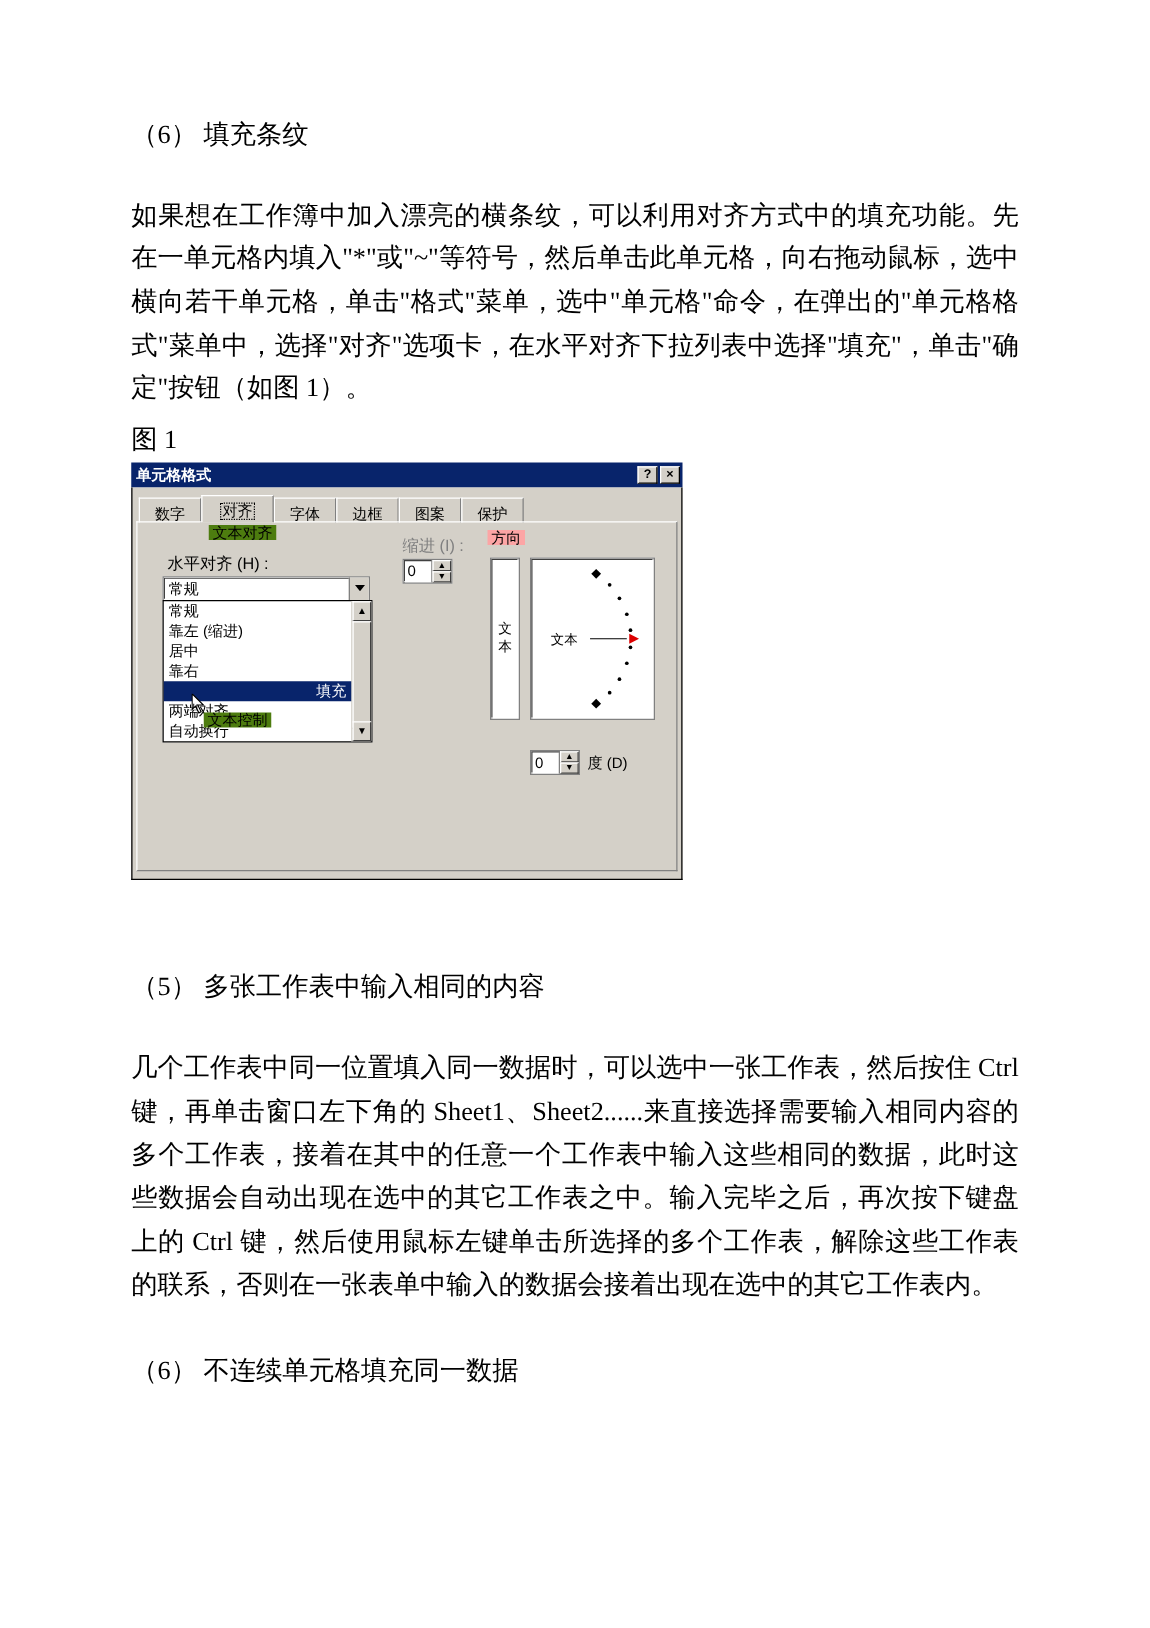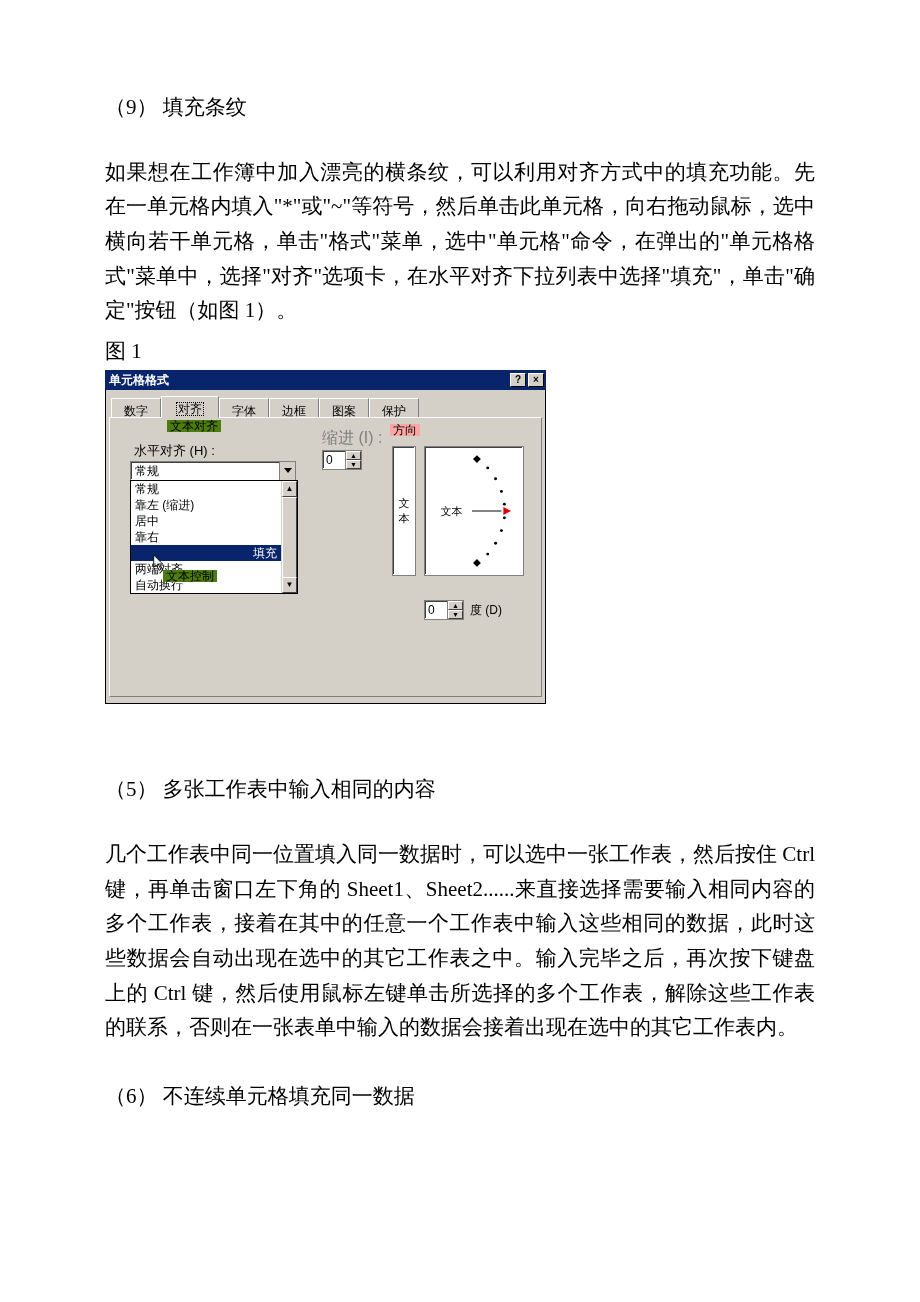--- a/index.html
+++ b/index.html
@@ -139,21 +139,21 @@
 .scrollbar .sbtn.down{ position:absolute; bottom:0; left:0; right:0; }
 .ddlist { list-style: none; margin-right: 16px; }
 .ddlist li { padding: 2px 4px; font-size: 12px; position: relative; }
 .ddlist li.selected { background: #08246b; color: #fff; text-align: right; }
 .cursor {
   position: absolute; left: 22px; top: 10px;
   pointer-events: none;
 }
 .cursor svg { width: 14px; height: 18px; }
 .indent-wrap { position: absolute; left: 212px; top: 12px; }
-.indent-label { font-size: 16px; color: #808080; margin-bottom: 4px; }
+.indent-label { font-size: 13px; color: #808080; margin-bottom: 4px; }
 .spinner {
   display: inline-flex; height: 20px;
   border: 1px solid #808080;
   box-shadow: inset -1px -1px 0 #fff, inset 1px 1px 0 #404040;
   background:#fff;
 }
 .spinner .sval{ width: 22px; padding:3px; }
 .spinner .sbtns{ width:16px; display:flex; flex-direction:column; border-left:1px solid #808080;}
 .spinner .sbtns div{ flex:1; background:#d4d0c8; border:1px solid #fff; border-right-color:#404040; border-bottom-color:#404040; display:flex; align-items:center; justify-content:center; font-size:7px;}
 .text-ctrl-label { position: absolute; left: 6px; top: 152px; }
@@ -192,21 +192,21 @@
   letter-spacing:1px;
   pointer-events:none;
   font-weight:400;
   white-space:nowrap;
 }
 .gap { height: 28px; }
 </style>
 </head>
 <body>
 
-<p class="section-title">（9） 填充条纹</p>
+<p class="section-title">（6） 填充条纹</p>
 <p class="para">如果想在工作簿中加入漂亮的横条纹，可以利用对齐方式中的填充功能。先在一单元格内填入"*"或"~"等符号，然后单击此单元格，向右拖动鼠标，选中横向若干单元格，单击"格式"菜单，选中"单元格"命令，在弹出的"单元格格式"菜单中，选择"对齐"选项卡，在水平对齐下拉列表中选择"填充"，单击"确定"按钮（如图 1）。</p>
 <p class="fig-label">图 1</p>
 
 <div class="dialog-wrap">
   <div class="dialog">
     <div class="titlebar">
       <span class="titlebar-text">单元格格式</span>
       <span class="titlebtn">?</span>
       <span class="titlebtn">×</span>
     </div>

